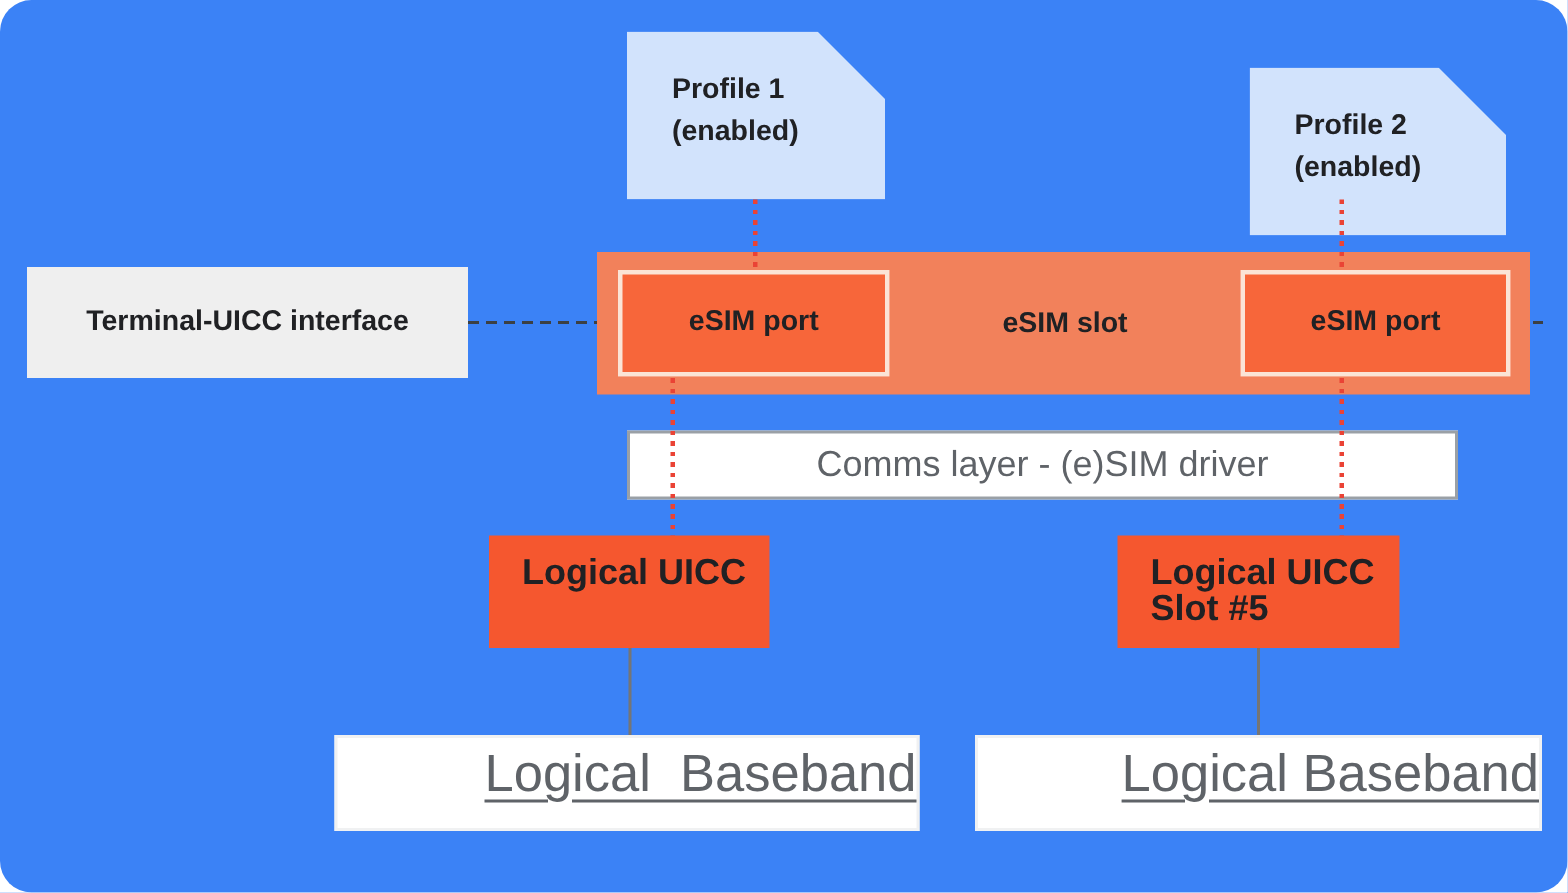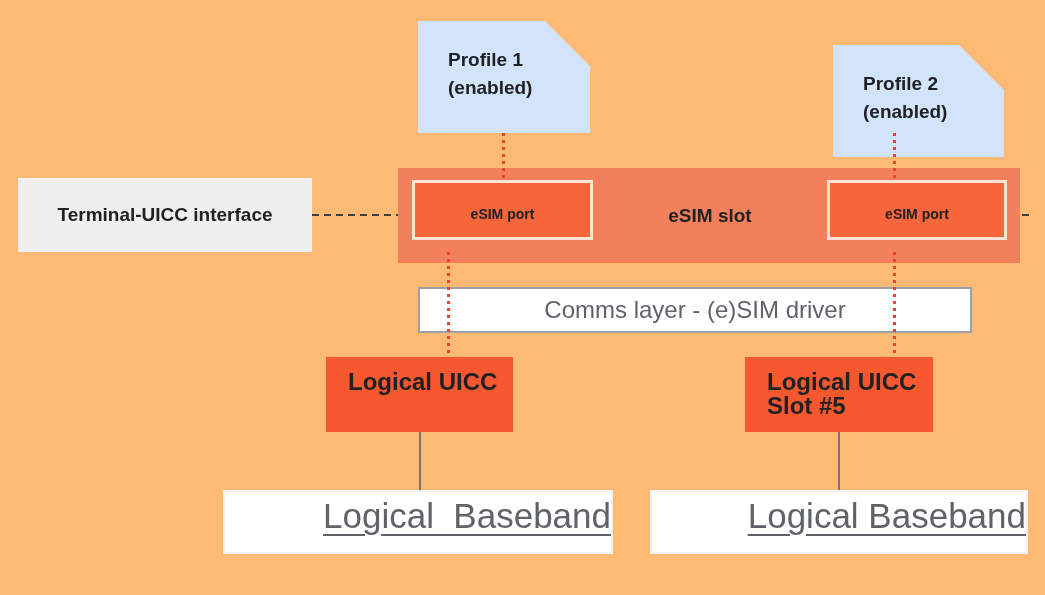--- a/index.html
+++ b/index.html
@@ -5,22 +5,23 @@
   html, body {
     margin: 0;
     padding: 0;
     background: #ffffff;
     font-family: "Liberation Sans", "DejaVu Sans", sans-serif;
   }
   .canvas {
     position: relative;
     width: 1045px;
     height: 595px;
-    background: #fdba74;
+    background: #3b82f6;
     overflow: hidden;
+    border-radius: 21px;
   }
   .abs { position: absolute; }
 
   
   .profile-card {
     width: 172px;
     height: 112px;
     background: #D2E3FC;
     clip-path: polygon(0 0, calc(100% - 45px) 0, 100% 45px, 100% 100%, 0 100%);
     box-sizing: border-box;
@@ -65,26 +66,26 @@
   .hdash-right { left: 1022px; top: 214px; width: 10px; }
 
   
   .esim-slot {
     left: 398px; top: 168px;
     width: 622px; height: 95px;
     background: #F2815B;
   }
   .esim-port {
     top: 180px;
-    width: 181px; height: 60px;
+    width: 181px; height: 71px;
     background: #F7663A;
     border: 3px solid #FBE4D6;
     box-sizing: border-box;
     color: #202124;
-    font-size: 14px;
+    font-size: 19px;
     font-weight: 700;
     line-height: 63px;
     text-align: center;
     z-index: 2;
   }
   .port-1 { left: 412px; }
   .port-2 { left: 827px; width: 180px; }
   .slot-label {
     left: 593px; top: 168px;
     width: 234px; height: 95px;

